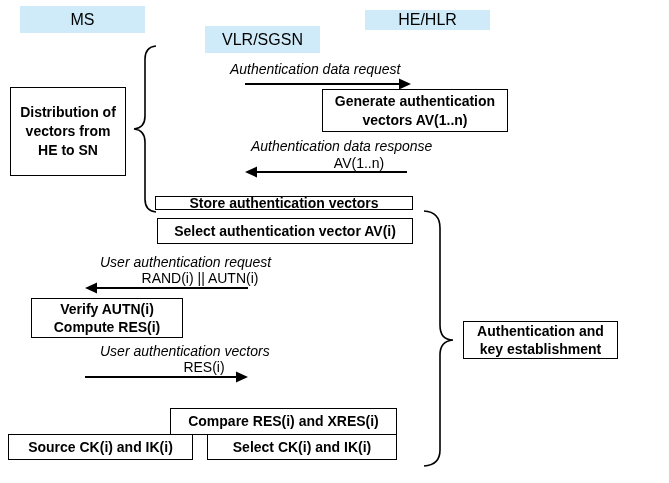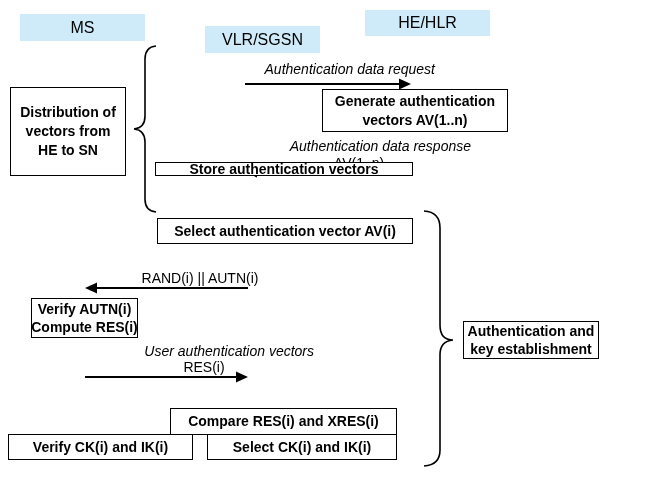--- a/index.html
+++ b/index.html
@@ -12,38 +12,38 @@
     position:absolute; display:flex; align-items:center; justify-content:center;
     font-size:16px; background:var(--entity-bg);
   }
   .wbox {
     position:absolute; display:flex; flex-direction:column; align-items:center;
     justify-content:center; border:1.5px solid var(--line); background:#ffffff;
     font-size:14px; text-align:center; box-sizing:border-box;font-weight:bold;
   }
   .wbox span { line-height:19px; white-space:nowrap; }
   .msg {
-    position:absolute; font-style:italic; font-size:14px; text-align:right;
+    position:absolute; font-style:italic; font-size:14px; text-align:left;
     white-space:nowrap; line-height:16px;
   }
   .param {
     position:absolute; font-size:14px; text-align:center; white-space:nowrap;
     line-height:16px;
   }
   .source { position:absolute; font-size:20px; white-space:nowrap; }
   svg.layer { position:absolute; left:0; top:0; pointer-events:none; }
 </style>
 </head>
 <body>
 
 <div id="canvas" style="--entity-bg: #cfeaf9; --line: #000000;">
 
-  <div class="entity" style="left:20px;top:14px;width:125px;height:27px">MS</div>
+  <div class="entity" style="left:20px;top:6px;width:125px;height:27px">MS</div>
   <div class="entity" style="left:205px;top:26px;width:115px;height:27px">VLR/SGSN</div>
-  <div class="entity" style="left:365px;top:10px;width:125px;height:26px">HE/HLR</div>
+  <div class="entity" style="left:365px;top:10px;width:125px;height:20px">HE/HLR</div>
 
   <svg class="layer" width="669" height="483" viewBox="0 0 669 483">
     <g stroke="#000" fill="#000">
       <line x1="245" y1="84" x2="399" y2="84" stroke-width="2"></line>
       <polygon points="399,78.5 411,84 399,89.5" stroke="none"></polygon>
     </g>
     <g stroke="#000" fill="#000">
       <line x1="257" y1="172" x2="407" y2="172" stroke-width="2"></line>
       <polygon points="257,166.5 245,172 257,177.5" stroke="none"></polygon>
     </g>
@@ -68,49 +68,50 @@
   <div class="msg" style="left:230px;top:61px;width:205px">Authentication data request</div>
 
   <div class="wbox" style="left:322px;top:89px;width:186px;height:43px">
     <span>Generate authentication</span>
     <span>vectors AV(1..n)</span>
   </div>
 
   <div class="msg" style="left:251px;top:138px;width:220px">Authentication data response</div>
   <div class="param" style="left:299px;top:155px;width:120px">AV(1..n)</div>
 
-  <div class="wbox" style="left:155px;top:162px;width:258px;height:14px">
+  <div class="wbox" style="left:155px;top:196px;width:258px;height:14px">
     <span>Store authentication vectors</span>
   </div>
 
   <div class="wbox" style="left:157px;top:218px;width:256px;height:26px">
     <span>Select authentication vector AV(i)</span>
   </div>
 
+  <div class="msg" style="left:100px;top:254px;width:202px">User authentication request</div>
   <div class="param" style="left:130px;top:270px;width:140px">RAND(i) || AUTN(i)</div>
 
-  <div class="wbox" style="left:31px;top:298px;width:107px;height:40px">
+  <div class="wbox" style="left:31px;top:298px;width:152px;height:40px">
     <span style="line-height:18px">Verify AUTN(i)</span>
     <span style="line-height:18px">Compute RES(i)</span>
   </div>
 
   <div class="msg" style="left:100px;top:343px;width:214px">User authentication vectors</div>
   <div class="param" style="left:144px;top:359px;width:120px">RES(i)</div>
 
-  <div class="wbox" style="left:463px;top:321px;width:136px;height:38px">
+  <div class="wbox" style="left:463px;top:321px;width:155px;height:38px">
     <span style="line-height:18px">Authentication and</span>
     <span style="line-height:18px">key establishment</span>
   </div>
 
   <div class="wbox" style="left:170px;top:408px;width:227px;height:27px">
     <span>Compare RES(i) and XRES(i)</span>
   </div>
 
   <div class="wbox" style="left:8px;top:434px;width:185px;height:26px">
-    <span>Verify CK(i) and IK(i)</span>
+    <span>Source CK(i) and IK(i)</span>
   </div>
 
   <div class="wbox" style="left:207px;top:434px;width:190px;height:26px">
     <span>Select CK(i) and IK(i)</span>
   </div>
 
 
 </div>
 
 </body></html>

